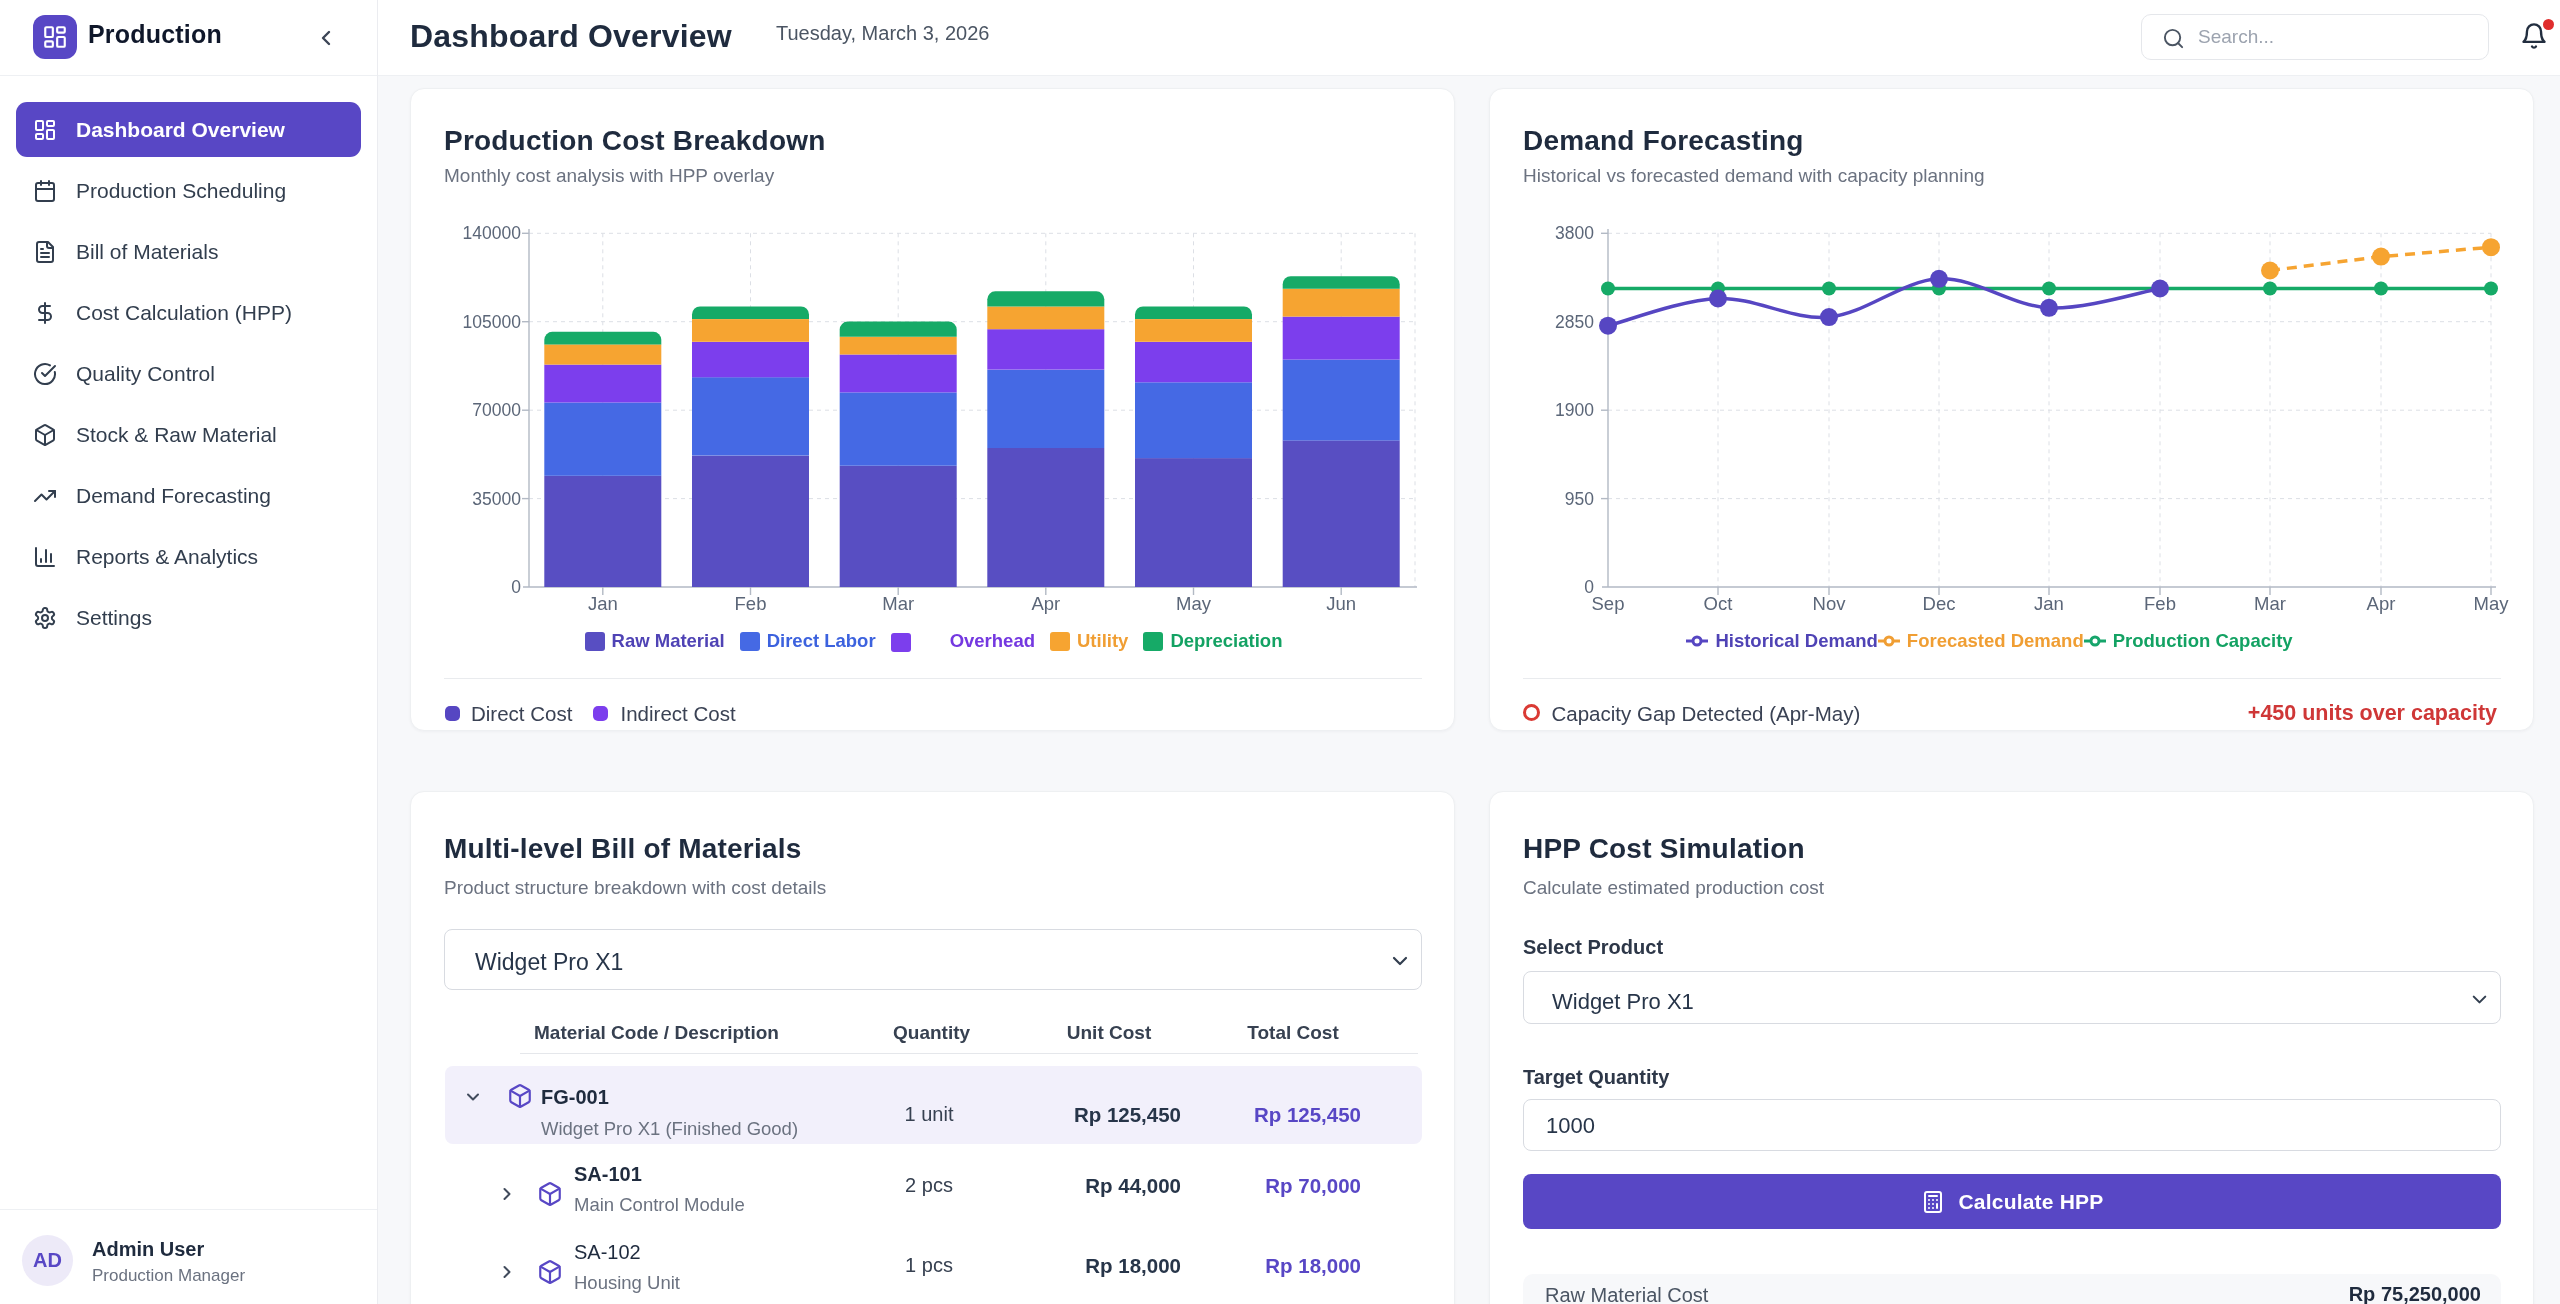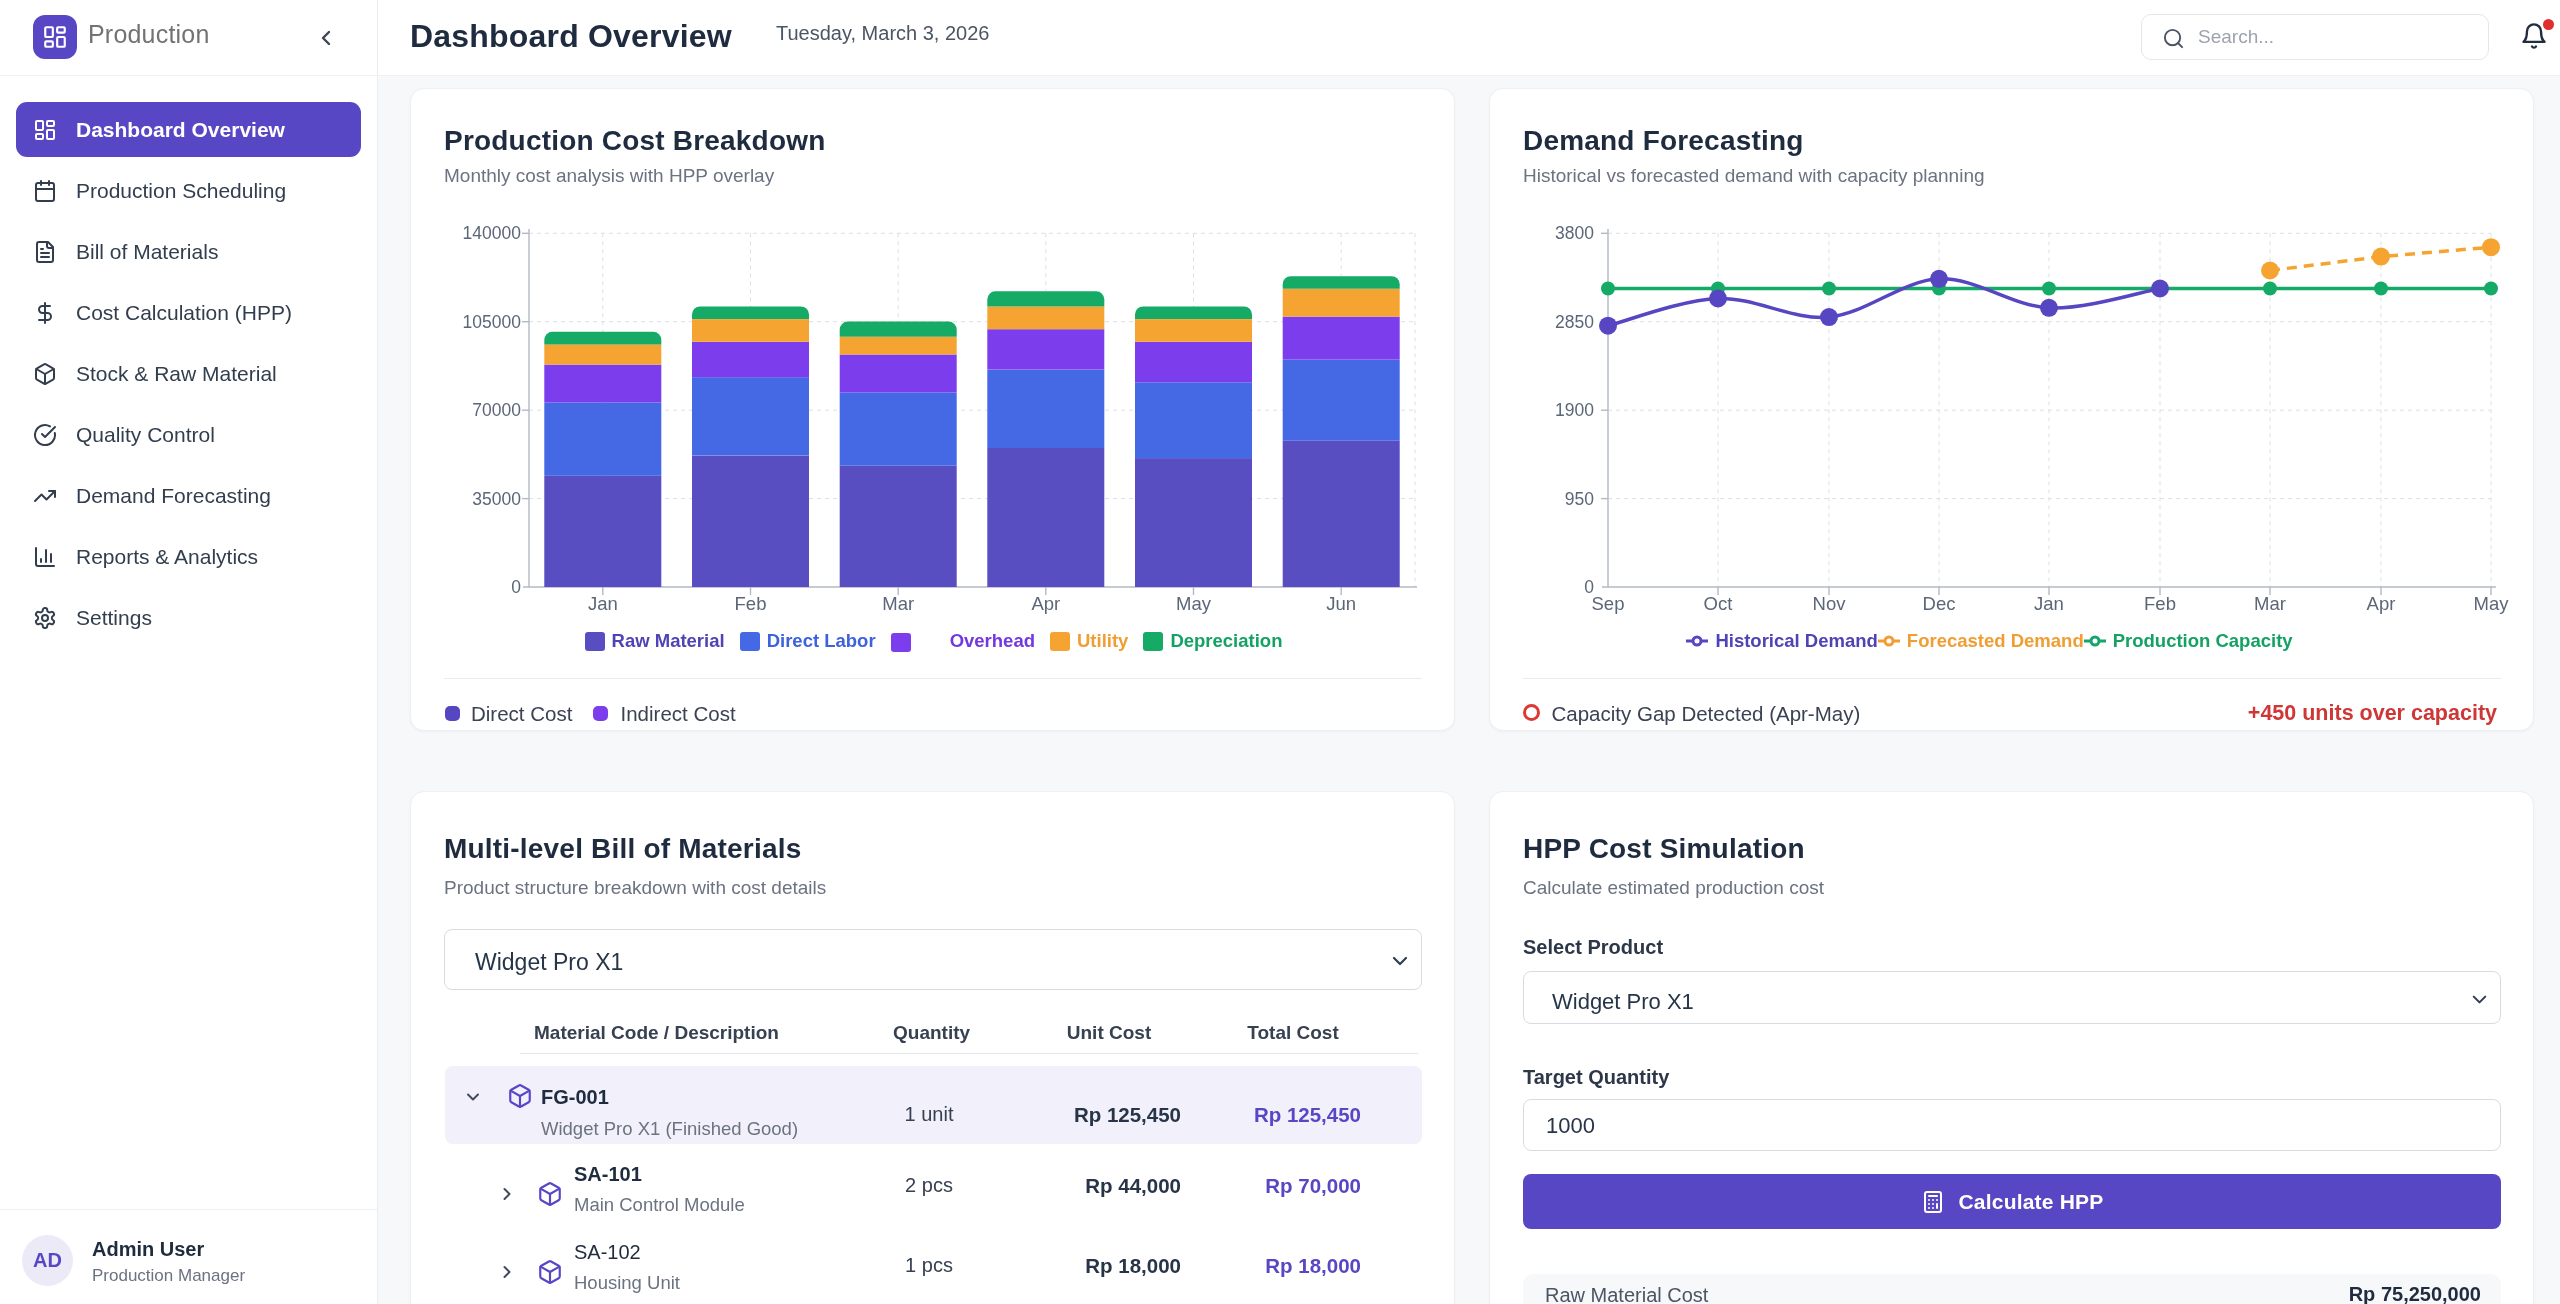--- a/index.html
+++ b/index.html
@@ -4,21 +4,21 @@
 <style>
 * { margin:0; padding:0; box-sizing:border-box; }
 html,body { width:2560px; height:1304px; overflow:hidden; }
 body { font-family:"Liberation Sans", sans-serif; background:#f7f8fa; position:relative; color:#233248; }
 .abs { position:absolute; }
 svg.ic { display:block; }
 
 .sidebar { position:absolute; left:0; top:0; width:378px; height:1304px; background:#ffffff; border-right:1px solid #ebecf0; }
 .sb-head { position:absolute; left:0; top:0; width:100%; height:76px; border-bottom:1px solid #eef0f3; }
 .logo-box { position:absolute; left:33px; top:15px; width:44px; height:44px; background:#5847c5; border-radius:12px; display:flex; align-items:center; justify-content:center; }
-.logo-title { position:absolute; left:88px; top:20px; font-size:25px; font-weight:400; color:#737373; letter-spacing:.2px; }
+.logo-title { position:absolute; left:88px; top:20px; font-size:25px; font-weight:700; color:#0f172a; letter-spacing:.2px; }
 .sb-collapse { position:absolute; left:314px; top:26px; color:#3c4556; }
 .nav { position:absolute; left:16px; top:102px; width:345px; }
 .nav-item { height:55px; border-radius:11px; display:flex; align-items:center; padding-left:17px; margin-bottom:6px; color:#323e4e; font-size:21px; font-weight:500; }
 .nav-item svg { margin-right:19px; flex:0 0 auto; }
 .nav-item.active { background:#5847c5; color:#ffffff; font-weight:600; }
 .sb-user { position:absolute; left:0; bottom:0; width:100%; height:95px; border-top:1px solid #eef0f3; }
 .avatar { position:absolute; left:22px; top:25px; width:51px; height:51px; border-radius:50%; background:#edeaf8; color:#5847c5; font-weight:700; font-size:20px; display:flex; align-items:center; justify-content:center; }
 .u-name { position:absolute; left:92px; top:28px; font-size:20px; font-weight:700; color:#1f2b3e; }
 .u-role { position:absolute; left:92px; top:56px; font-size:17px; color:#6b7280; }
 
@@ -87,32 +87,32 @@
     </div>
     <div class="nav-item">
       <svg class="ic" width="24" height="24" viewBox="0 0 24 24" fill="none" stroke="currentColor" stroke-width="2" stroke-linecap="round" stroke-linejoin="round">
           <line x1="12" x2="12" y1="2" y2="22"></line>
           <path d="M17 5H9.5a3.5 3.5 0 0 0 0 7h5a3.5 3.5 0 0 1 0 7H6"></path>
         </svg>
       Cost Calculation (HPP)
     </div>
     <div class="nav-item">
       <svg class="ic" width="24" height="24" viewBox="0 0 24 24" fill="none" stroke="currentColor" stroke-width="2" stroke-linecap="round" stroke-linejoin="round">
+          <path d="M21.801 10A10 10 0 1 1 17 3.335"></path>
+          <path d="m9 11 3 3L22 4"></path>
+        </svg>
+      Quality Control
+    </div>
+    <div class="nav-item">
+      <svg class="ic" width="24" height="24" viewBox="0 0 24 24" fill="none" stroke="currentColor" stroke-width="2" stroke-linecap="round" stroke-linejoin="round">
           <path d="M21 8a2 2 0 0 0-1-1.73l-7-4a2 2 0 0 0-2 0l-7 4A2 2 0 0 0 3 8v8a2 2 0 0 0 1 1.73l7 4a2 2 0 0 0 2 0l7-4A2 2 0 0 0 21 16Z"></path>
           <path d="m3.3 7 8.7 5 8.7-5"></path>
           <path d="M12 22V12"></path>
         </svg>
       Stock &amp; Raw Material
-    </div>
-    <div class="nav-item">
-      <svg class="ic" width="24" height="24" viewBox="0 0 24 24" fill="none" stroke="currentColor" stroke-width="2" stroke-linecap="round" stroke-linejoin="round">
-          <path d="M21.801 10A10 10 0 1 1 17 3.335"></path>
-          <path d="m9 11 3 3L22 4"></path>
-        </svg>
-      Quality Control
     </div>
     <div class="nav-item">
       <svg class="ic" width="24" height="24" viewBox="0 0 24 24" fill="none" stroke="currentColor" stroke-width="2" stroke-linecap="round" stroke-linejoin="round">
           <polyline points="22 7 13.5 15.5 8.5 10.5 2 17"></polyline>
           <polyline points="16 7 22 7 22 13"></polyline>
         </svg>
       Demand Forecasting
     </div>
     <div class="nav-item">
       <svg class="ic" width="24" height="24" viewBox="0 0 24 24" fill="none" stroke="currentColor" stroke-width="2" stroke-linecap="round" stroke-linejoin="round">

